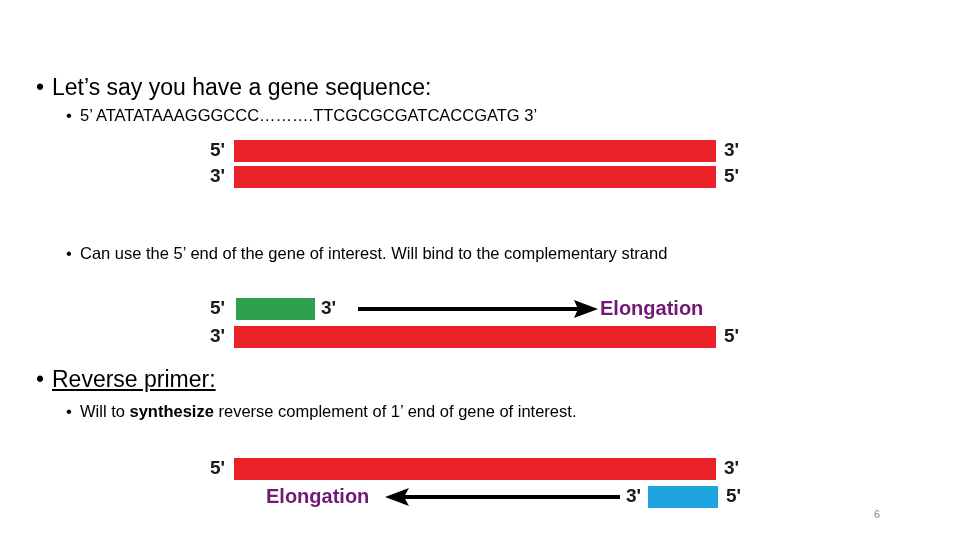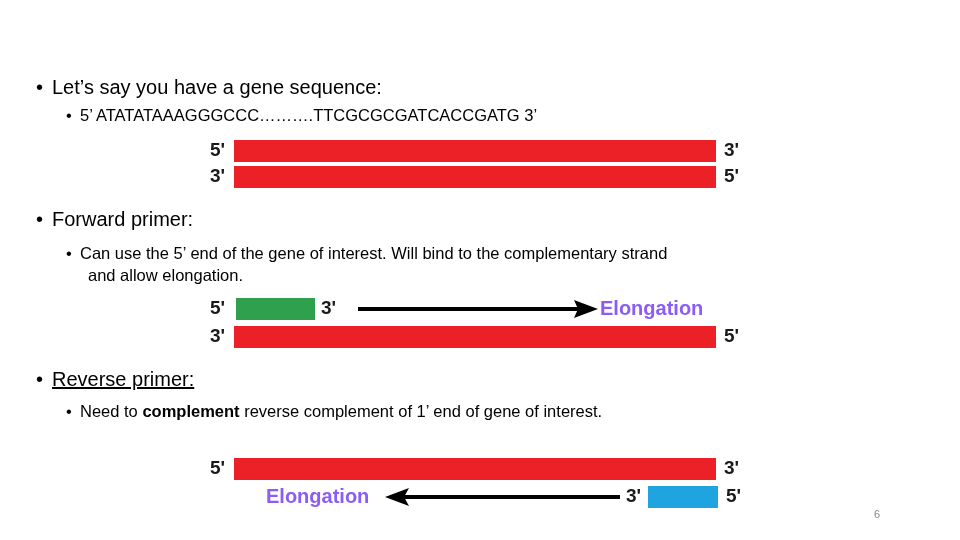--- a/index.html
+++ b/index.html
@@ -30,21 +30,21 @@
     font-size: 33px;
     line-height: 40px;
     font-weight: 400;
     letter-spacing: 0px;
     white-space: nowrap;
   }
 
   
   .bullet-l1 {
     position: absolute;
-    font-size: 20px;
+    font-size: 23px;
     line-height: 26px;
     white-space: nowrap;
   }
   .bullet-l1 .dot {
     display: inline-block;
     width: 16px;
   }
   .bullet-l2 {
     position: absolute;
     font-size: 16.5px;
@@ -92,21 +92,21 @@
     color: #1a1a1a;
     white-space: nowrap;
   }
 
   .elong-label {
     position: absolute;
     font-family: "Liberation Sans", sans-serif;
     font-size: 20px;
     font-weight: bold;
     line-height: 22px;
-    color: #8b5cf6;
+    color: #701a75;
     white-space: nowrap;
   }
 
   .arrow {
     position: absolute;
     height: 22px;
   }
   .arrow svg { display: block; }
 
   
@@ -139,27 +139,23 @@
       <div class="end-label" style="left:724px;">3'</div>
     </div>
 
     <div class="strand-row" style="left:0; top:166px; width:960px;">
       <div class="end-label" style="left:210px;">3'</div>
       <div class="bar red" style="left:234px; width:482px;"></div>
       <div class="end-label" style="left:724px;">5'</div>
     </div>
   </div>
 
-  <div class="bullet-l1" style="left:36px; top:206px;">
-    <span class="dot">•</span><span class="bullet-text">Forward primer:</span>
-  </div>
 
   <div class="bullet-l2" style="left:66px; top:242px; width:880px;">
     <span class="dot">•</span><span class="bullet-text">Can use the 5’ end of the gene of interest.  Will bind to the complementary strand</span>
-    <span class="wrap-indent">and allow elongation.</span>
   </div>
 
   <div class="diagram" style="left:0; top:0;">
 
     <div class="strand-row" style="left:0; top:298px; width:960px;">
       <div class="end-label" style="left:210px;">5'</div>
       <div class="bar green" style="left:236px; width:79px;"></div>
       <div class="end-label" style="left:321px;">3'</div>
 
       <div class="arrow" style="left:358px; top:0;">
@@ -177,21 +173,21 @@
       <div class="bar red" style="left:234px; width:482px;"></div>
       <div class="end-label" style="left:724px;">5'</div>
     </div>
   </div>
 
   <div class="bullet-l1" style="left:36px; top:366px;text-decoration:underline;">
     <span class="dot">•</span><span class="bullet-text">Reverse primer:</span>
   </div>
 
   <div class="bullet-l2" style="left:66px; top:400px;">
-    <span class="dot">•</span><span>Need to </span><span class="bold">complement</span><span> reverse complement of 1’ end of gene of interest.</span>
+    <span class="dot">•</span><span>Will to </span><span class="bold">synthesize</span><span> reverse complement of 1’ end of gene of interest.</span>
   </div>
 
 
   <div class="diagram" style="left:0; top:0;">
 
     <div class="strand-row" style="left:0; top:458px; width:960px;">
       <div class="end-label" style="left:210px;">5'</div>
       <div class="bar red" style="left:234px; width:482px;"></div>
       <div class="end-label" style="left:724px;">3'</div>
     </div>

